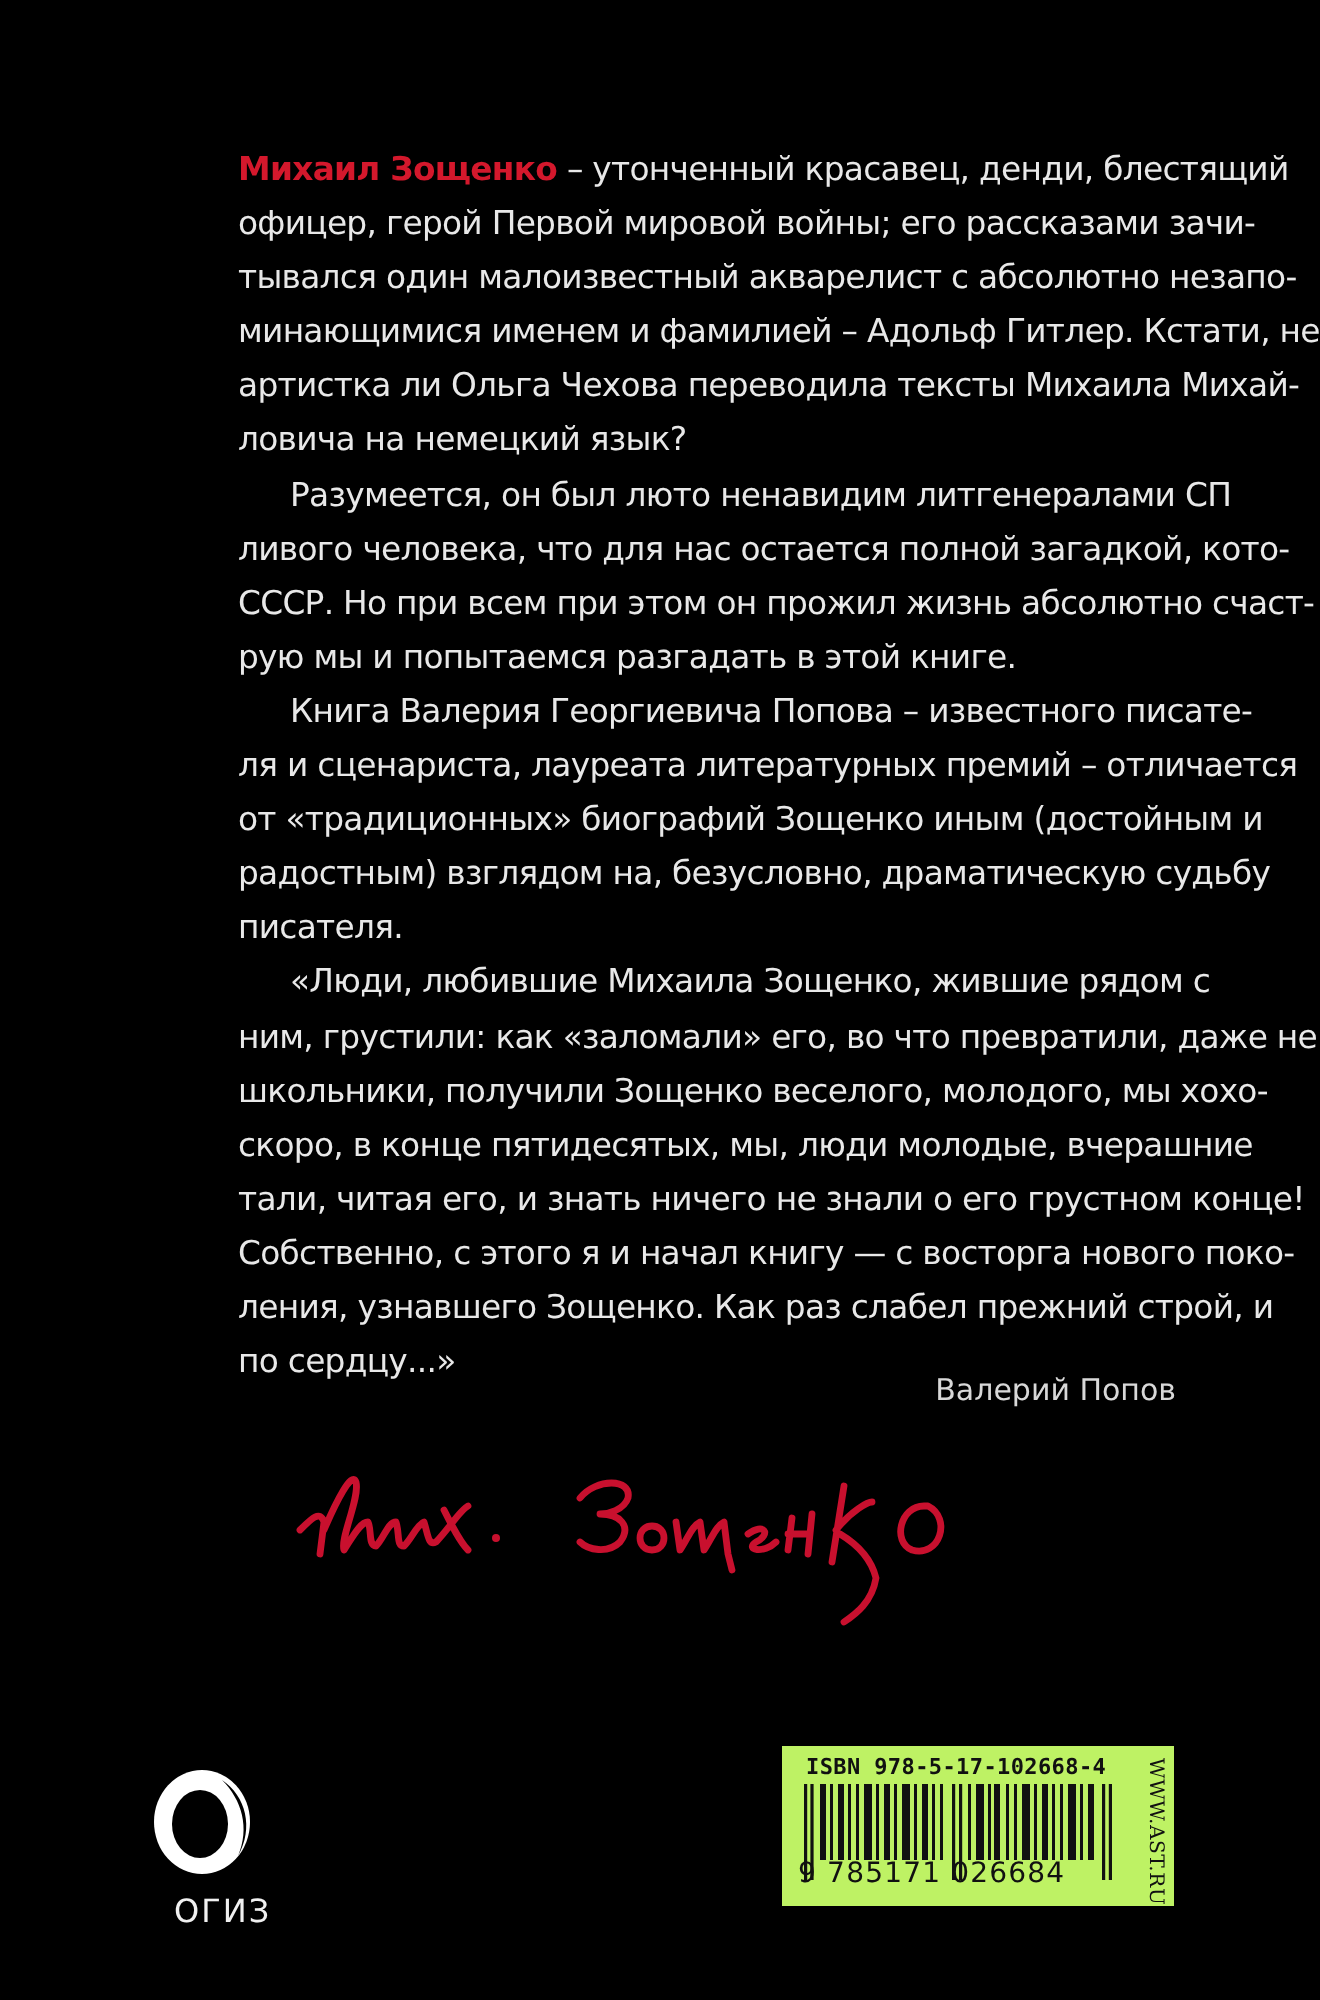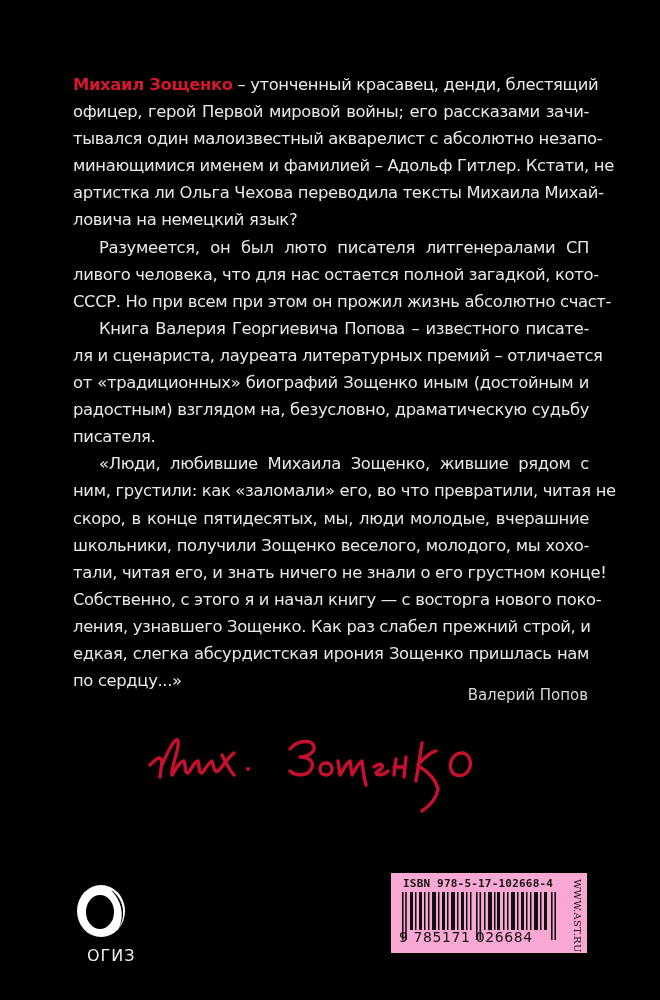--- a/index.html
+++ b/index.html
@@ -5,31 +5,31 @@
     html, body { margin: 0; padding: 0; }
     body {
       width: 660px; height: 1000px; background: #000000; position: relative; overflow: hidden;
       font-family: "DejaVu Sans", "Liberation Sans", sans-serif;
     }
     .text-block {
       position: absolute; left: 73px; top: 71px; width: 516px;
       color: #e8e8e8; font-size: 16.4px; line-height: 27.1px;
     }
     .para { margin: 0; text-align: justify; text-align-last: left; }
-    .line { display: block; text-align: justify; text-align-last: justify; white-space: nowrap; letter-spacing: -0.35px; word-spacing: 0; }
+    .line { display: block; text-align: justify; text-align-last: justify; white-space: nowrap; letter-spacing: -0.35px; word-spacing: 0; margin-left: 46px; }
     .line.last { text-align-last: left; }
     .line.indent { padding-left: 26px; }
     .author-name { color: #d4182c; font-weight: bold; }
     .byline {
       position: absolute; right: 72px; top: 686px; color: #d8d8d8;
       font-size: 15px; font-family: "DejaVu Sans", sans-serif;
     }
     .signature { position: absolute; left: 130px; top: 725px; width: 420px; height: 100px; }
     .barcode-box {
-      position: absolute; left: 391px; top: 873px; width: 196px; height: 80px; background: #f9a8d4;
+      position: absolute; left: 391px; top: 873px; width: 196px; height: 80px; background: #bef264;
     }
     .isbn-text {
       position: absolute; left: 12px; top: 4px; font-family: "DejaVu Sans Mono", monospace;
       font-size: 11px; font-weight: bold; color: #111; letter-spacing: 0.2px;
     }
     .bars { position: absolute; left: 11px; top: 19px; width: 154px; height: 48px; }
     .barcode-digits {
       position: absolute; left: 8px; top: 56px; font-family: "DejaVu Sans", sans-serif;
       font-size: 14px; color: #111; letter-spacing: 0.6px; background: transparent;
     }
@@ -49,40 +49,40 @@
 <div class="text-block">
   <p class="para">
     <span class="line"><span class="author-name">Михаил Зощенко</span><span> – утонченный красавец, денди, блестящий</span></span>
     <span class="line">офицер, герой Первой мировой войны; его рассказами зачи-</span>
     <span class="line">тывался один малоизвестный акварелист с абсолютно незапо-</span>
     <span class="line">минающимися именем и фамилией – Адольф Гитлер. Кстати, не</span>
     <span class="line">артистка ли Ольга Чехова переводила тексты Михаила Михай-</span>
     <span class="line last">ловича на немецкий язык?</span>
   </p>
   <p class="para">
-    <span class="line indent">Разумеется, он был люто писателя литгенералами СП</span>
+    <span class="line indent">Разумеется, он был люто ненавидим литгенералами СП</span>
     <span class="line">ливого человека, что для нас остается полной загадкой, кото-</span>
     <span class="line">СССР. Но при всем при этом он прожил жизнь абсолютно счаст-</span>
+    <span class="line last">рую мы и попытаемся разгадать в этой книге.</span>
   </p>
   <p class="para">
     <span class="line indent">Книга Валерия Георгиевича Попова – известного писате-</span>
     <span class="line">ля и сценариста, лауреата литературных премий – отличается</span>
     <span class="line">от «традиционных» биографий Зощенко иным (достойным и</span>
     <span class="line">радостным) взглядом на, безусловно, драматическую судьбу</span>
     <span class="line last">писателя.</span>
   </p>
   <p class="para">
     <span class="line indent">«Люди, любившие Михаила Зощенко, жившие рядом с</span>
-    <span class="line">ним, грустили: как «заломали» его, во что превратили, читая не</span>
+    <span class="line">ним, грустили: как «заломали» его, во что превратили, даже не</span>
+    <span class="line">школьники, получили Зощенко веселого, молодого, мы хохо-</span>
     <span class="line">скоро, в конце пятидесятых, мы, люди молодые, вчерашние</span>
-    <span class="line">школьники, получили Зощенко веселого, молодого, мы хохо-</span>
     <span class="line">тали, читая его, и знать ничего не знали о его грустном конце!</span>
     <span class="line">Собственно, с этого я и начал книгу — с восторга нового поко-</span>
     <span class="line">ления, узнавшего Зощенко. Как раз слабел прежний строй, и</span>
-    <span class="line">едкая, слегка абсурдистская ирония Зощенко пришлась нам</span>
     <span class="line last">по сердцу...»</span>
   </p>
 </div>
 
 <div class="byline">Валерий Попов</div>
 
 <svg class="signature" viewBox="0 0 420 100">
   <g fill="none" stroke="#c8102e" stroke-width="3.4" stroke-linecap="round" stroke-linejoin="round">
 
     <path d="M20 40 C26 34 30 30 32 36 L30 52 M32 40 C38 26 46 10 48 16 C50 24 40 44 42 50 C46 44 50 36 54 36 C56 40 54 48 58 48 C62 44 64 36 68 36 C70 42 68 48 72 48 C76 44 78 38 82 36 C84 42 84 48 88 46 C94 40 100 30 104 28 M92 30 C96 38 100 46 104 50"></path>

